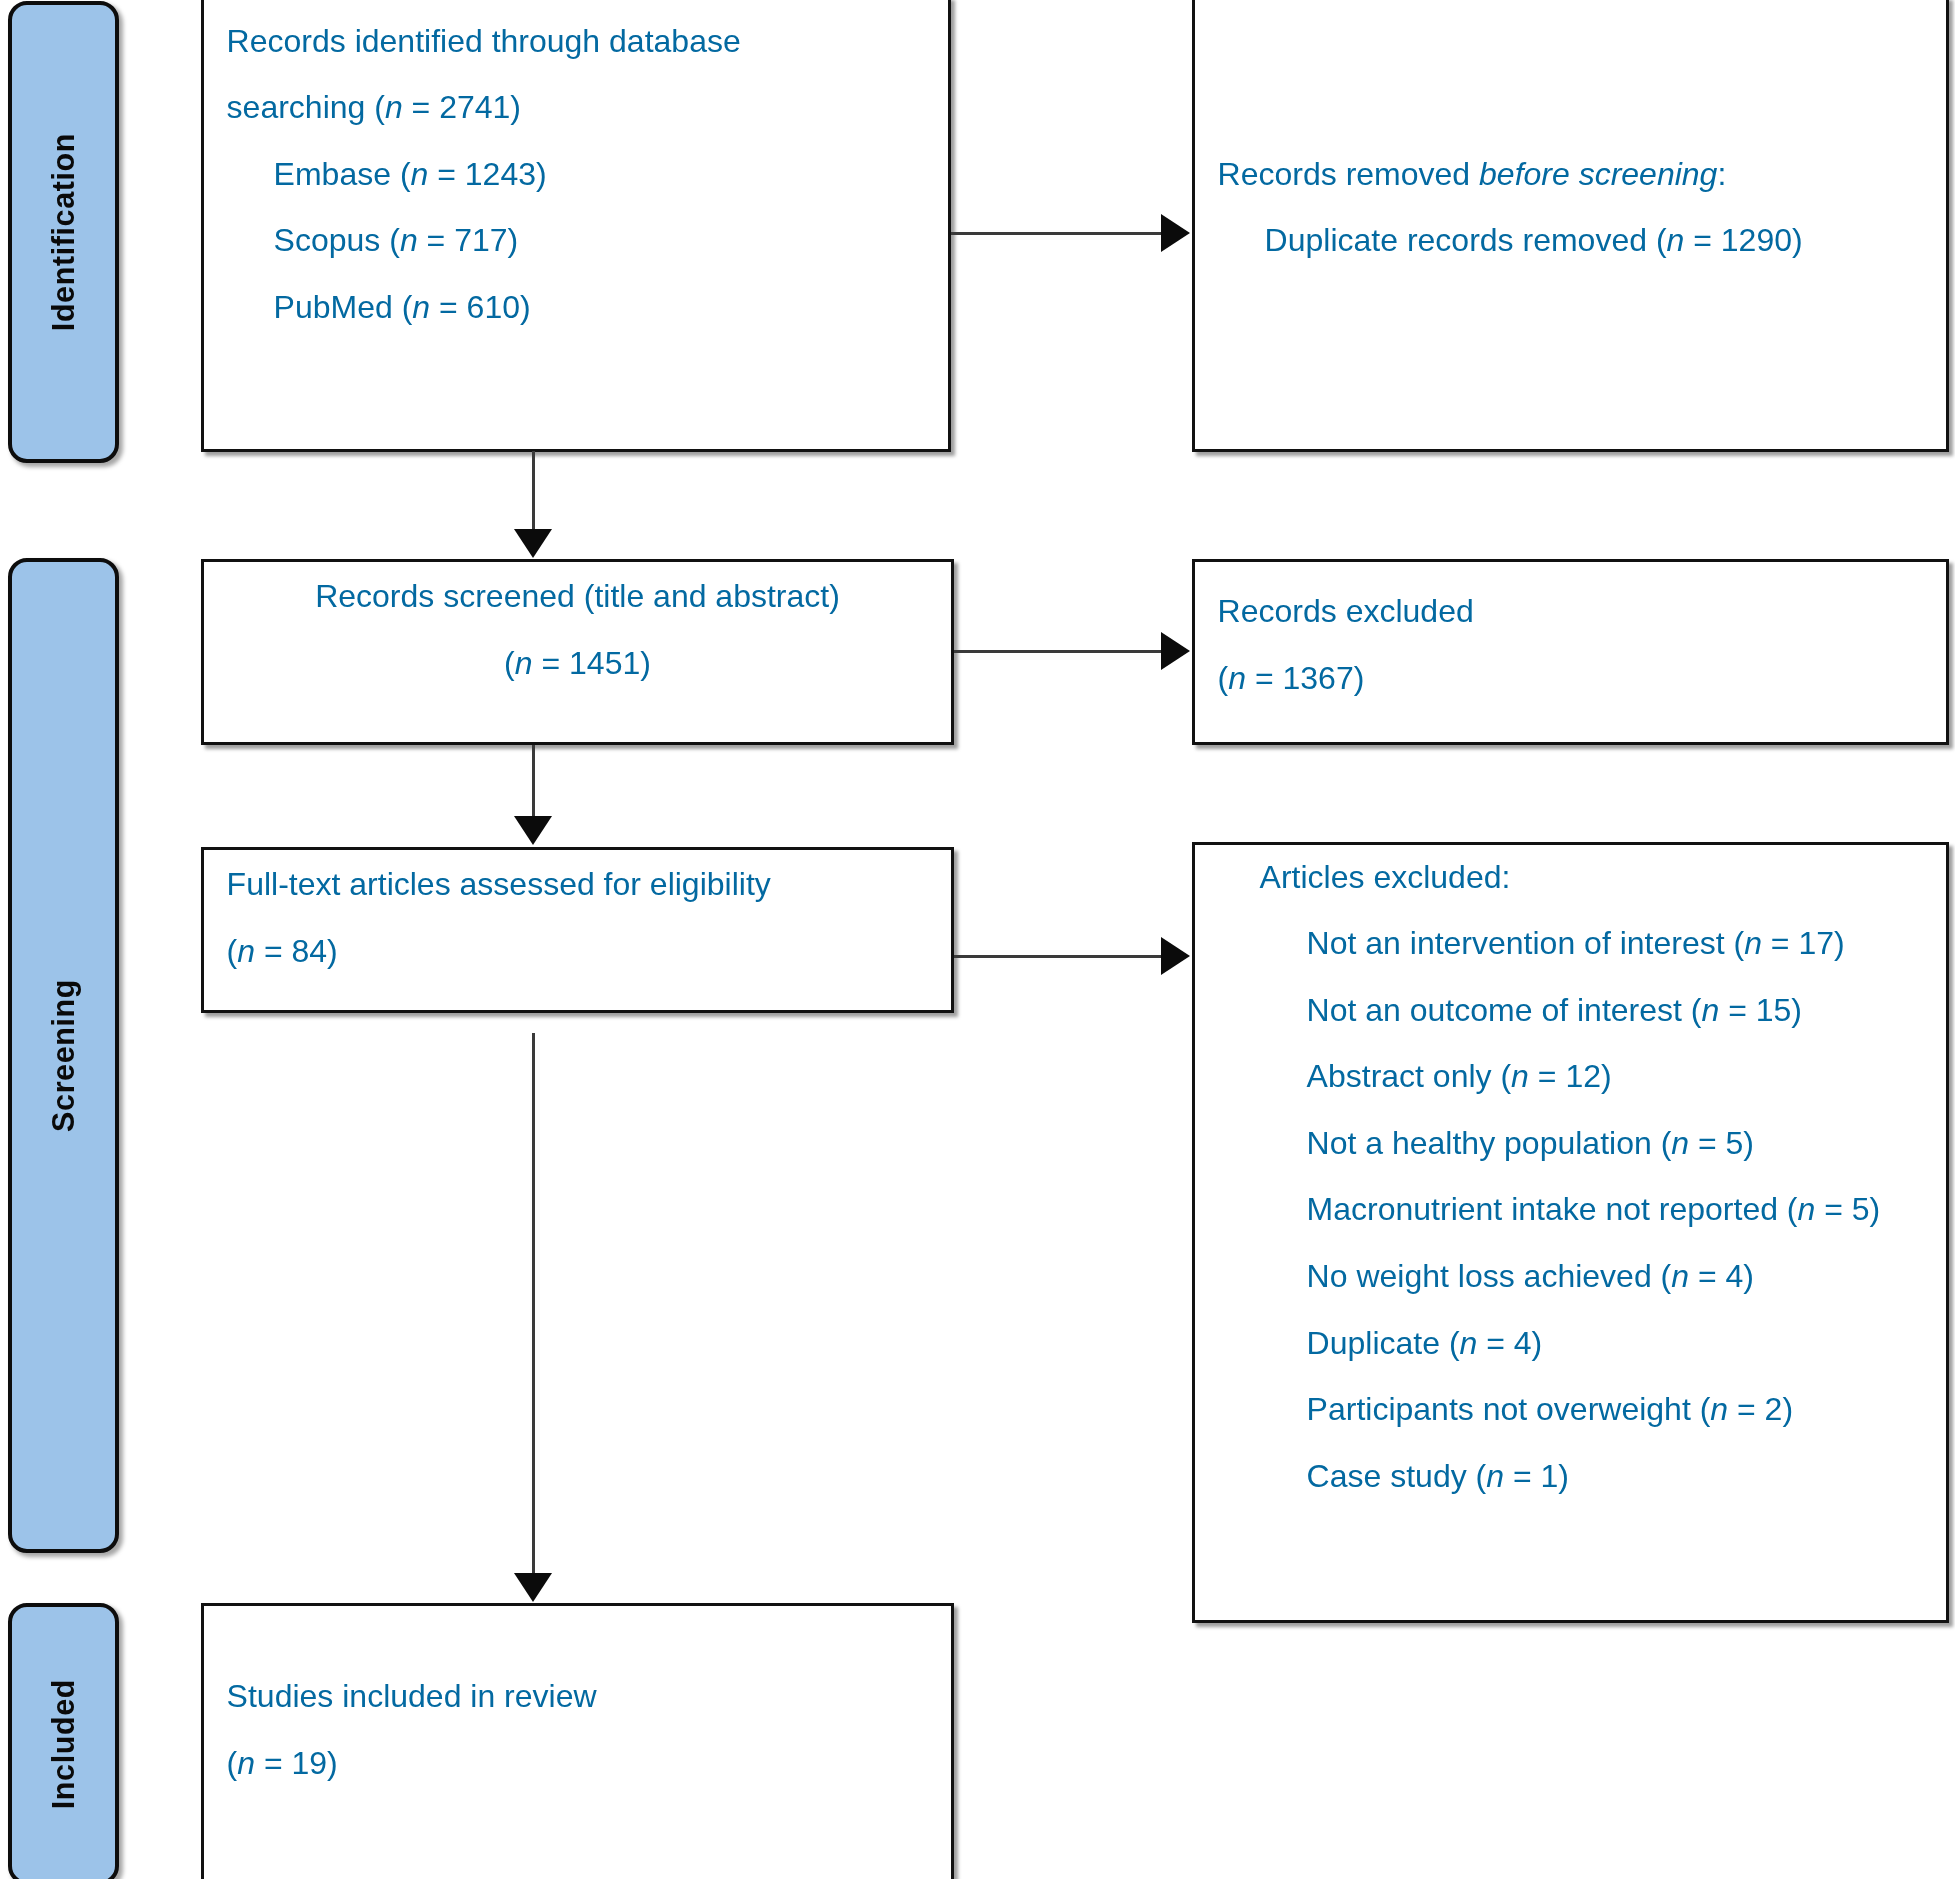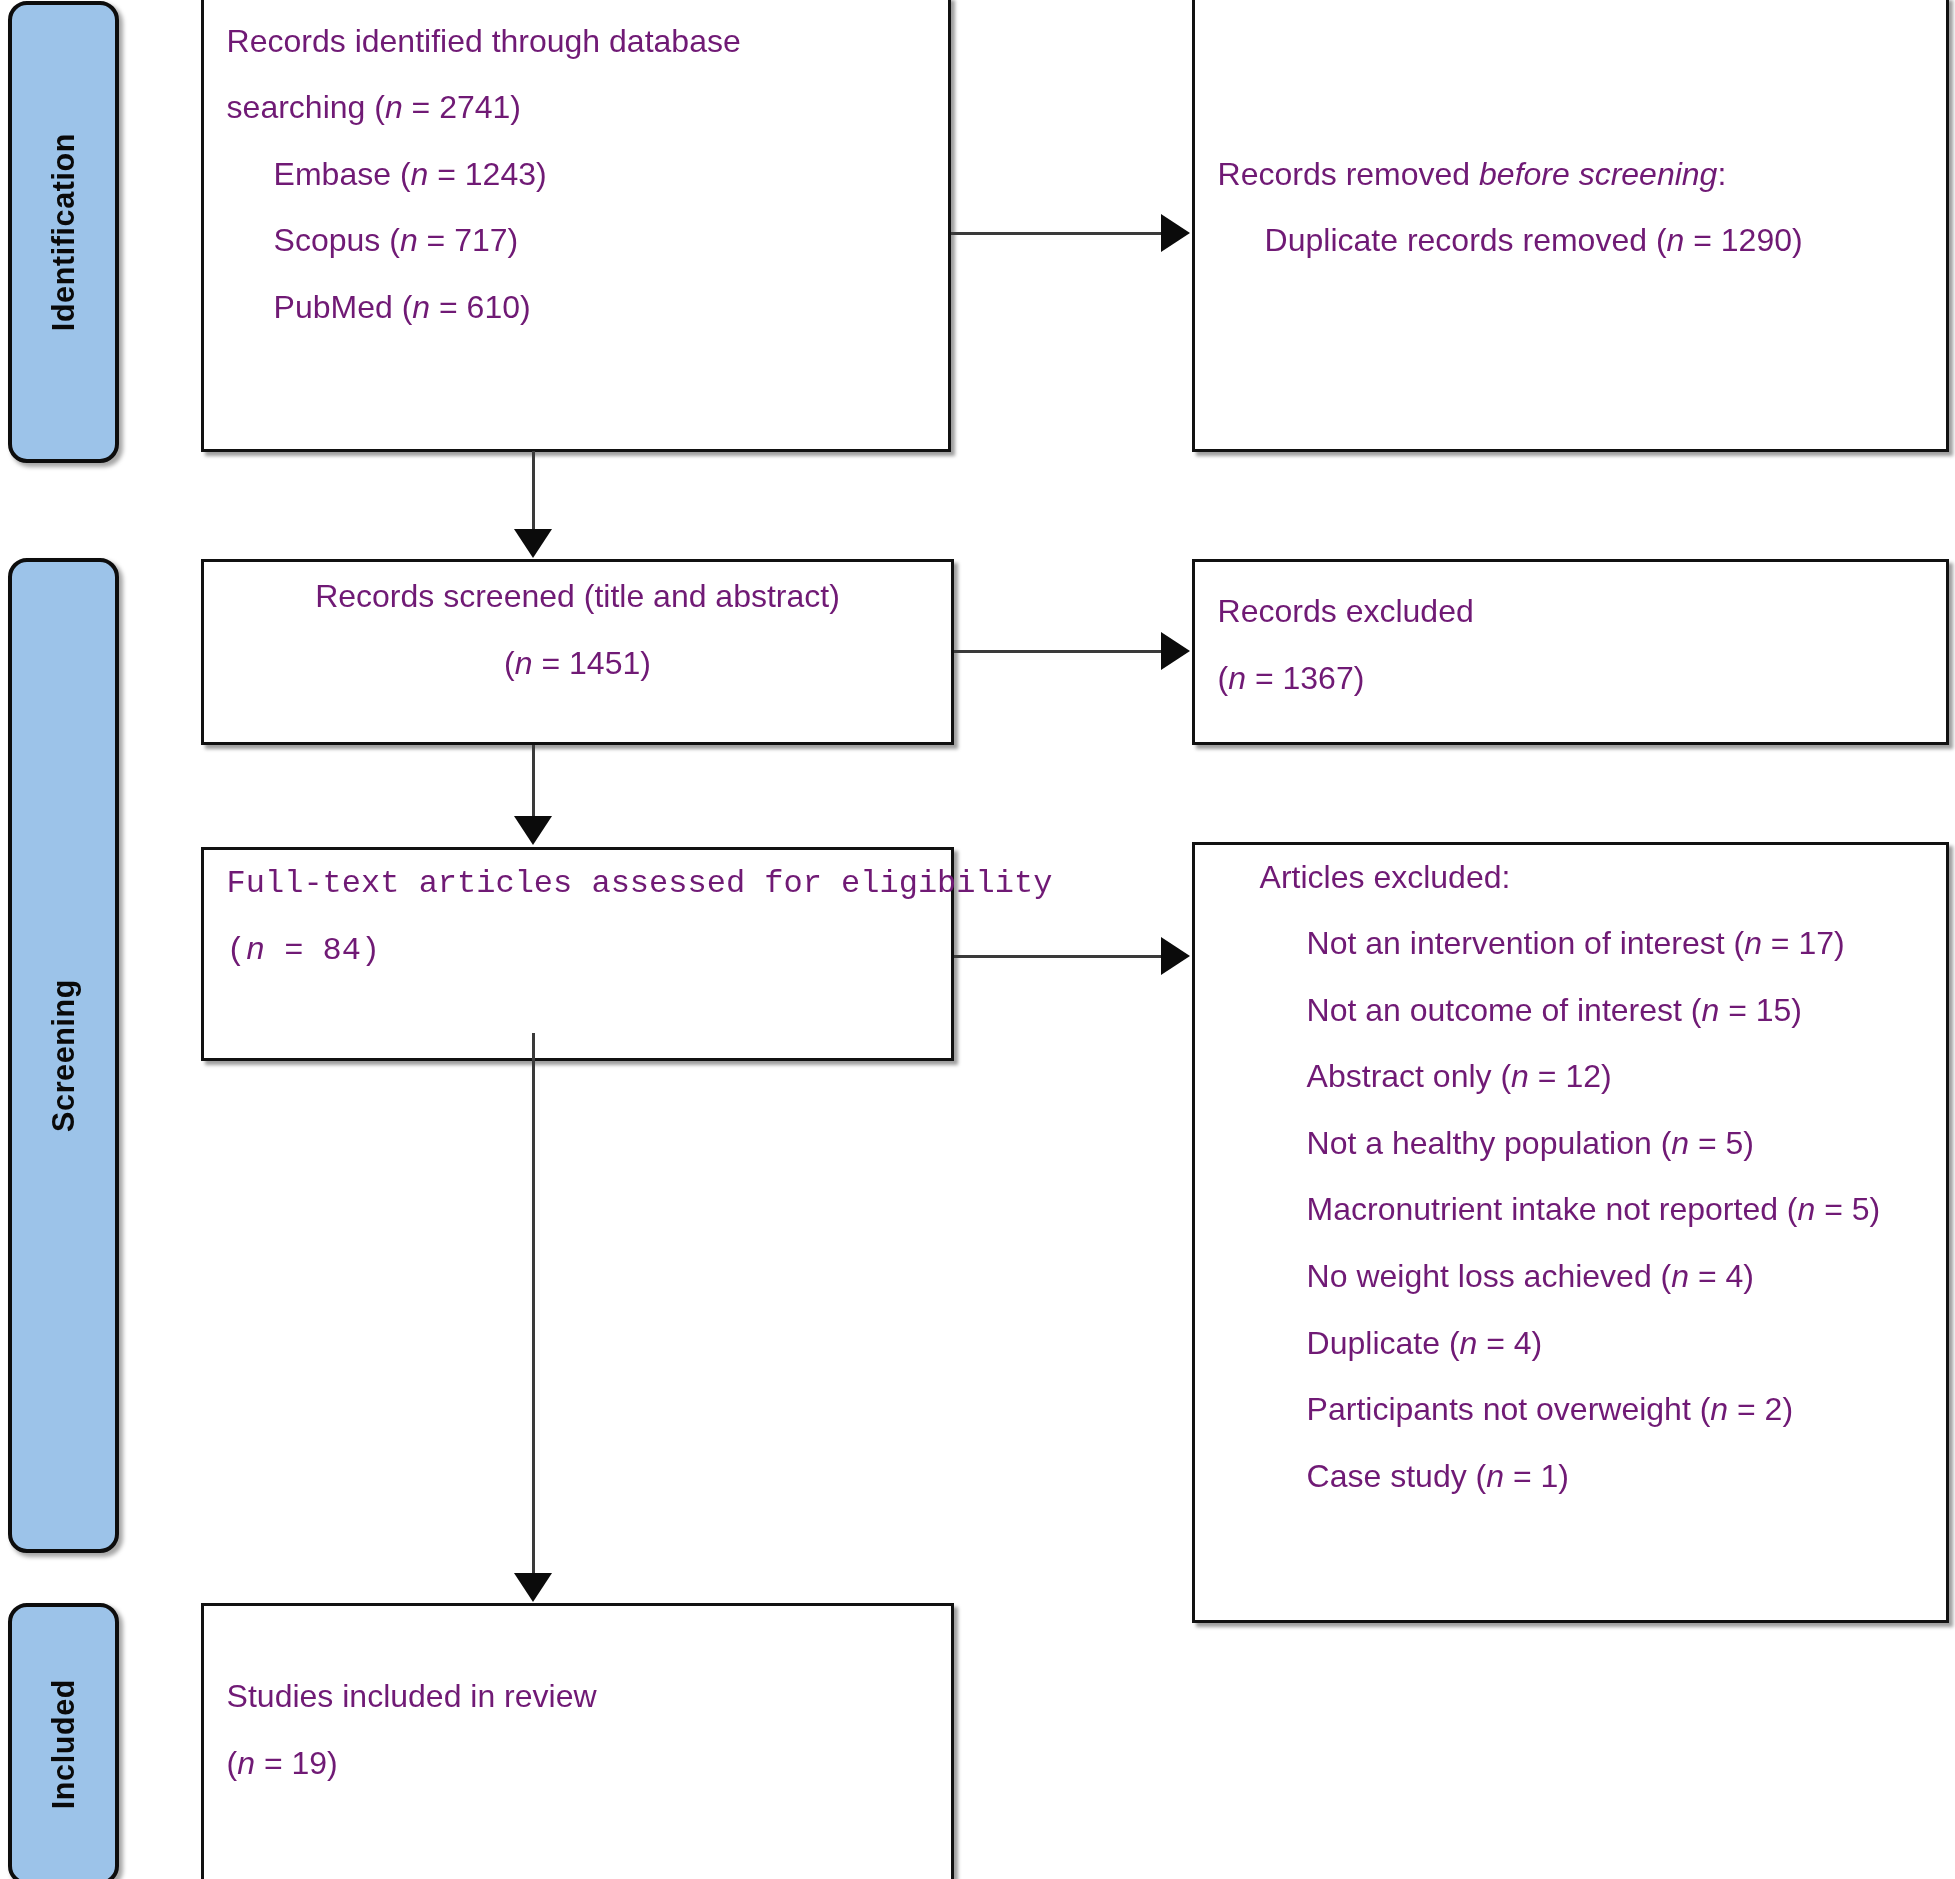--- a/index.html
+++ b/index.html
@@ -52,21 +52,21 @@
   }
   .pbox-inner {
     position: absolute;
     left: 0; right: 0; top: 0;
     padding: 19px 22.6px;
     box-sizing: border-box;
   }
   .line {
     font-size: 32px;
     line-height: 1.08;
-    color: #701a75;
+    color: #0369a1;
     margin: 0 0 32px 0;
     white-space: nowrap;
   }
   .line:last-child { margin-bottom: 0; }
   .indent1 { padding-left: 47px; }
   .ital { font-style: italic; }
   .nvar { font-style: italic; }
 
   
   .v-line {
@@ -151,21 +151,21 @@
 
   <div class="pbox" style="left:1192px; top:559px; width:757px; height:186px;">
     <div class="pbox-inner" style="padding-top:32px;">
       <div class="line">Records excluded</div>
       <div class="line">
         <span>(</span><span class="nvar">n</span><span> = 1367)</span>
       </div>
     </div>
   </div>
 
-  <div class="pbox" style="left:201px; top:847px; width:753px; height:214px;font-family:Liberation Mono, monospace;">
+  <div class="pbox" style="left:201px; top:847px; width:753px; height:166px;">
     <div class="pbox-inner" style="padding-top:17px;">
       <div class="line">Full-text articles assessed for eligibility</div>
       <div class="line">
         <span>(</span><span class="nvar">n</span><span> = 84)</span>
       </div>
     </div>
   </div>
 
   <div class="pbox" style="left:1192px; top:842px; width:757px; height:781px;">
     <div class="pbox-inner" style="padding-top:14.7px;margin-left:42px;">

